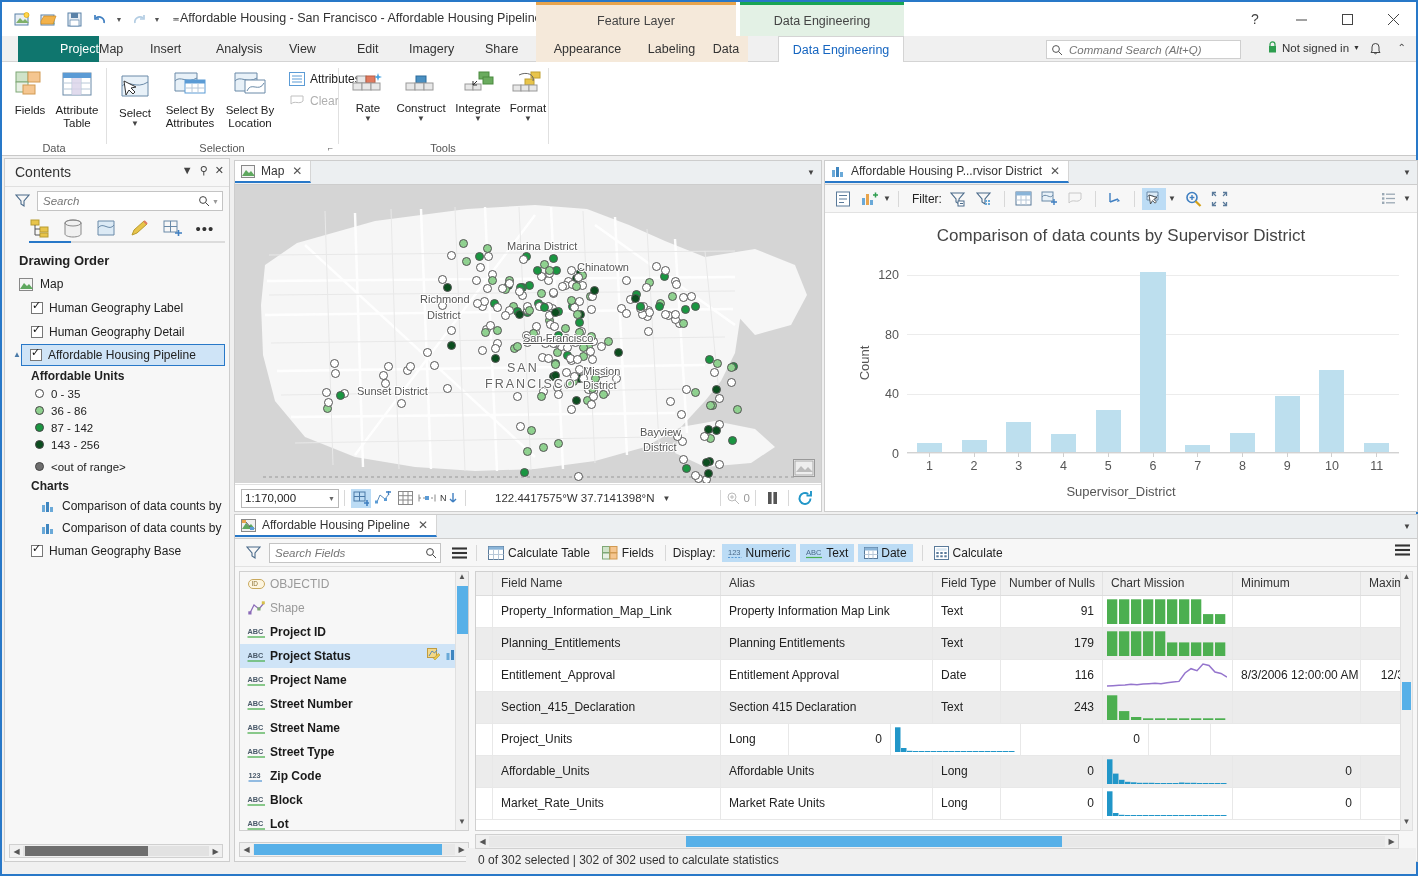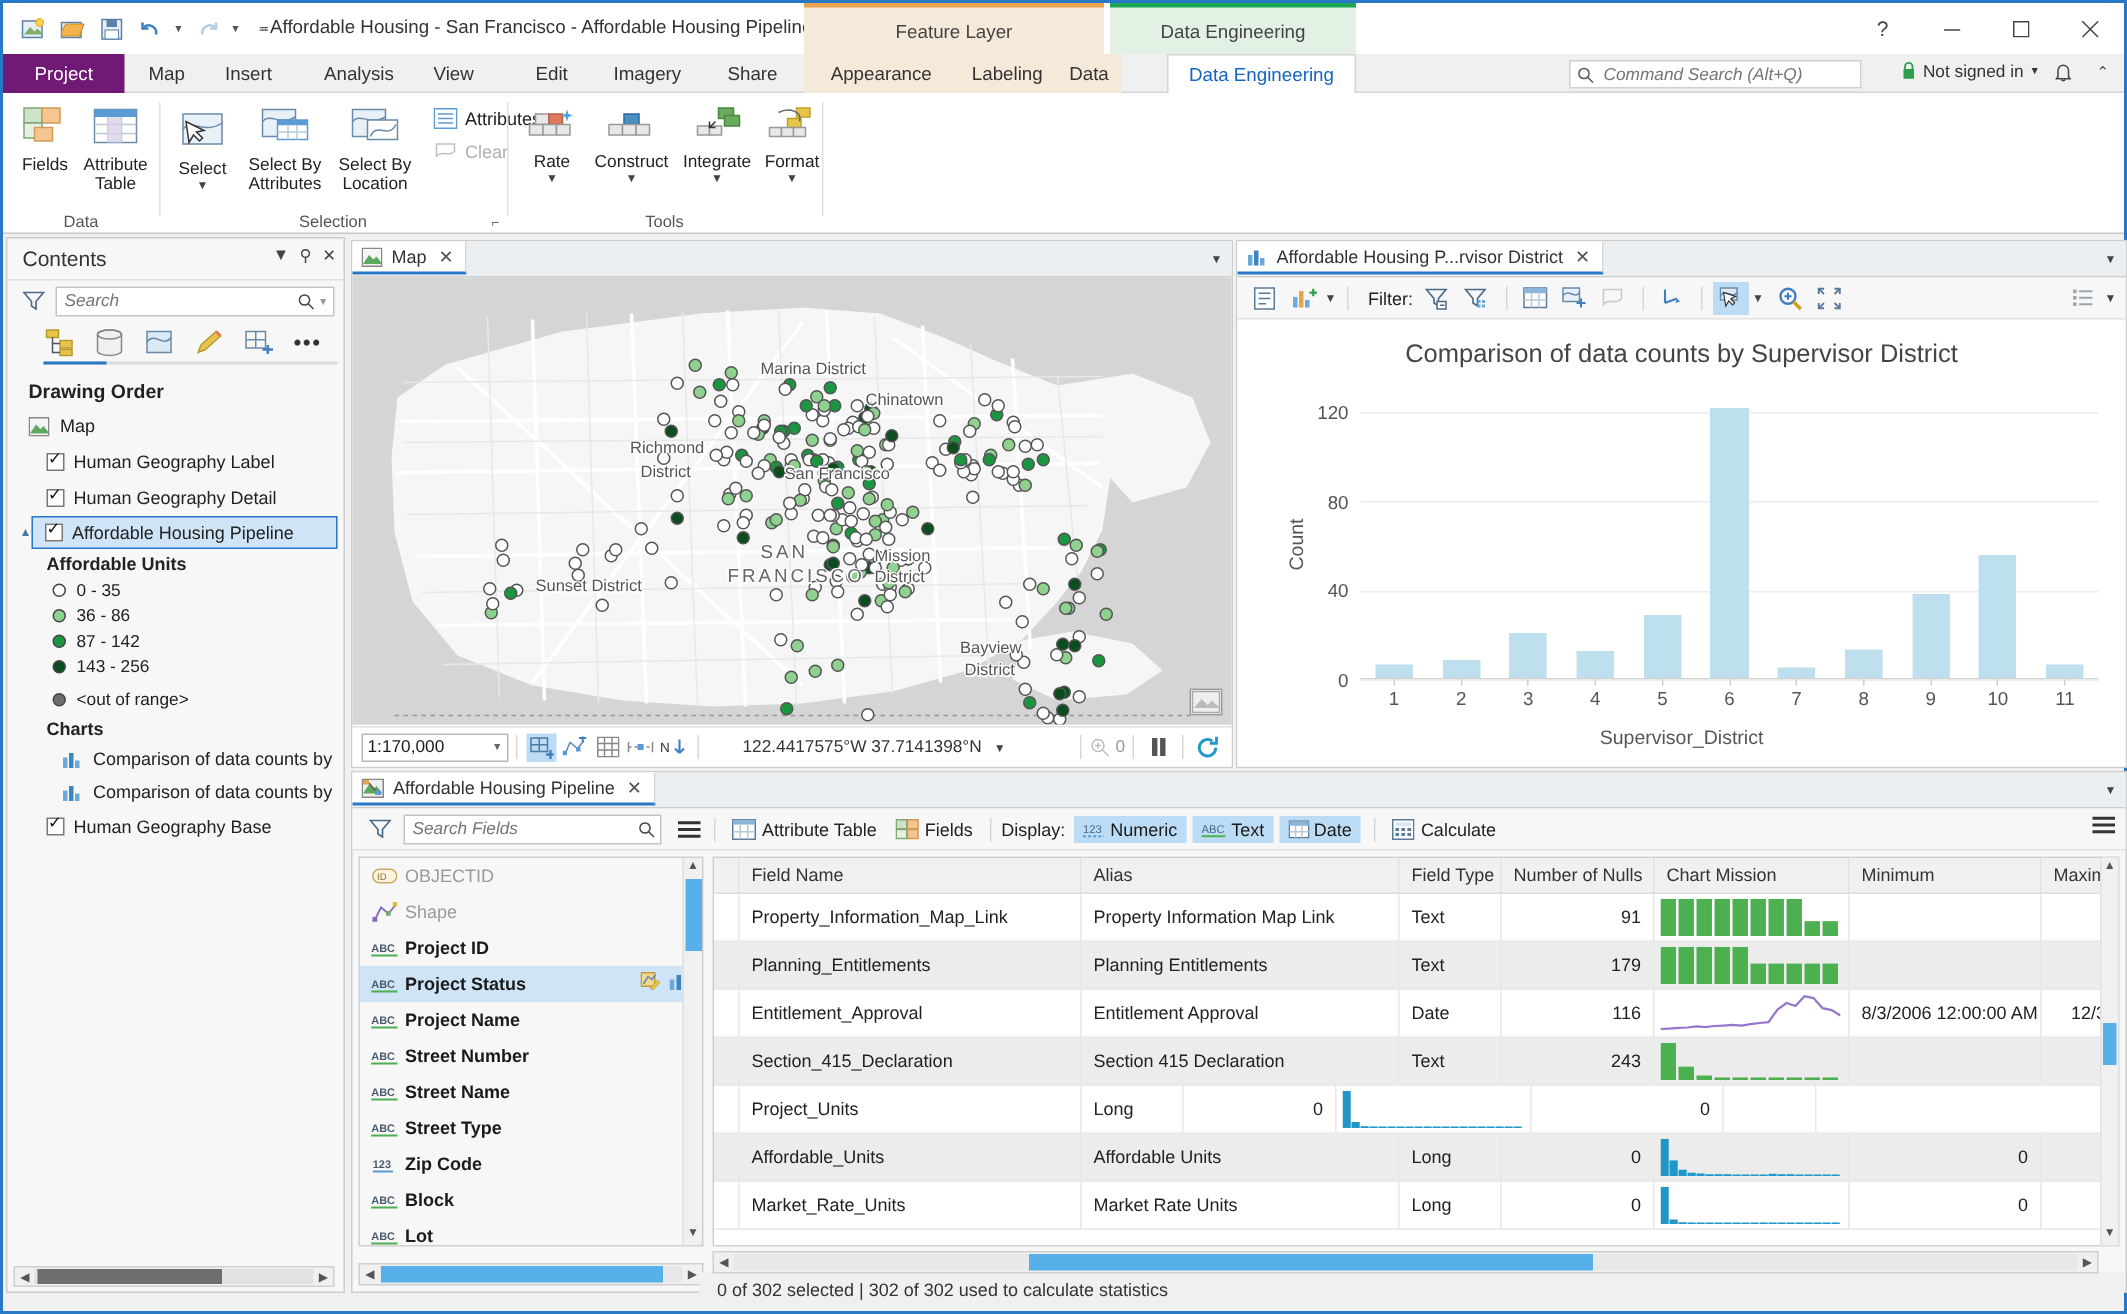--- a/index.html
+++ b/index.html
@@ -20,21 +20,21 @@
   .title-text { position:absolute; left:178px; top:9px; font-size:12.5px; color:#333; white-space:nowrap; }
   .ctx-tab-strip { position:absolute; top:0; height:34px; display:flex; align-items:center; justify-content:center; font-size:12.5px; color:#444; }
   .ctx-feature { left:534px; width:200px; background:#f5e9da; border-top:3px solid #e8a44c; }
   .ctx-dataeng { left:738px; width:164px; background:#e3f1e5; border-top:3px solid #19a554; }
   .win-ctrls { position:absolute; right:0; top:0; height:34px; display:flex; }
   .win-btn { width:46px; height:34px; display:flex; align-items:center; justify-content:center; font-size:14px; color:#444; cursor:pointer; }
 
   
   .ribbon-tabs { position:absolute; left:0; top:34px; width:1414px; height:26px; background:#f0f0f0; border-bottom:1px solid #d4d4d4; }
   .rt { position:absolute; top:0; height:26px; line-height:26px; padding:0 11px; font-size:12.5px; color:#333; cursor:pointer; white-space:nowrap; }
-  .rt.project { background:#701a75; color:#fff; left:0; width:81px; text-align:center; padding:0; }
+  .rt.project { background:#0f766e; color:#fff; left:16px; width:81px; text-align:right; padding:0; }
   .rt.ctx-a { background:#f5e9da; }
   .rt.ctx-b { background:#ffffff; color:#1565c0; border-left:1px solid #d4d4d4; border-right:1px solid #d4d4d4; border-top:1px solid #d4d4d4; }
   .cmd-search { position:absolute; right:175px; top:4px; width:195px; height:19px; background:#fff; border:1px solid #cfcfcf; display:flex; align-items:center; padding:0 4px; }
   .cmd-search input { border:0; outline:0; font-size:11.5px; font-style:italic; color:#888; width:100%; background:transparent; font-family:"Liberation Sans", sans-serif; }
   .signin { position:absolute; right:56px; top:5px; font-size:11.5px; color:#333; display:flex; align-items:center; gap:4px; cursor:pointer; }
   .bell { position:absolute; right:34px; top:5px; cursor:pointer; }
   .chev-up { position:absolute; right:10px; top:6px; cursor:pointer; color:#444; font-size:10px; }
 
   
   .ribbon { position:absolute; left:0; top:60px; width:1414px; height:94px; background:#fff; border-bottom:1px solid #c8c8c8; }
@@ -868,21 +868,21 @@
           <div class="pt" style="left: 255.997px; top: 158.633px; background: rgb(255, 255, 255);"></div>
           <div class="pt" style="left: 211.683px; top: 155.61px; background: rgb(11, 77, 30);"></div>
           <div class="pt" style="left: 208.186px; top: 198.799px; background: rgb(255, 255, 255);"></div>
         </div>
 
       <div id="map-labels">
           <div class="map-label" style="left: 272px; top: 55px;">Marina District</div>
           <div class="map-label" style="left: 342px; top: 76px;">Chinatown</div>
           <div class="map-label" style="left: 185px; top: 108px;">Richmond</div>
           <div class="map-label" style="left: 192px; top: 124px;">District</div>
-          <div class="map-label" style="left: 288px; top: 125px;">San Francisco</div>
+          <div class="map-label" style="left: 288px; top: 147px; text-decoration: underline;">San Francisco</div>
           <div class="map-label" style="left: 348px; top: 180px;">Mission</div>
           <div class="map-label" style="left: 348px; top: 194px;">District</div>
           <div class="map-label" style="left: 122px; top: 200px;">Sunset District</div>
           <div class="map-label" style="left: 405px; top: 241px;">Bayview</div>
           <div class="map-label" style="left: 408px; top: 256px;">District</div>
           <div class="map-label big" style="left: 272px; top: 176px;">SAN</div>
           <div class="map-label big" style="left: 250px; top: 192px;">FRANCISCO</div>
         </div>
 
       <div class="map-overview">
@@ -1197,21 +1197,21 @@
       </div>
       <span class="vsep"></span>
       <div class="de-btn">
         <svg width="16" height="14" viewBox="0 0 16 14">
             <rect x="0.5" y="0.5" width="15" height="13" fill="#fff" stroke="#5a7a9a"></rect>
             <rect x="0.5" y="0.5" width="15" height="3.2" fill="#8ab4d8"></rect>
             <line x1="5.5" y1="3.7" x2="5.5" y2="13.5" stroke="#b8c8d8"></line>
             <line x1="10.5" y1="3.7" x2="10.5" y2="13.5" stroke="#b8c8d8"></line>
             <line x1="0.5" y1="8.5" x2="15.5" y2="8.5" stroke="#b8c8d8"></line>
           </svg>
-        <span>Attribute Table</span>
+        <span>Calculate Table</span>
       </div>
       <div class="de-btn">
         <svg width="16" height="14" viewBox="0 0 16 14">
             <rect x="0.5" y="0.5" width="7" height="6" fill="#cfe3c9" stroke="#7fa876"></rect>
             <rect x="8" y="0.5" width="7" height="6" fill="#f5c690" stroke="#d19a52"></rect>
             <rect x="0.5" y="7" width="7" height="6" fill="#e8f0e5" stroke="#7fa876"></rect>
             <rect x="8" y="7" width="7" height="6" fill="#f5c690" stroke="#d19a52"></rect>
           </svg>
         <span>Fields</span>
       </div>

